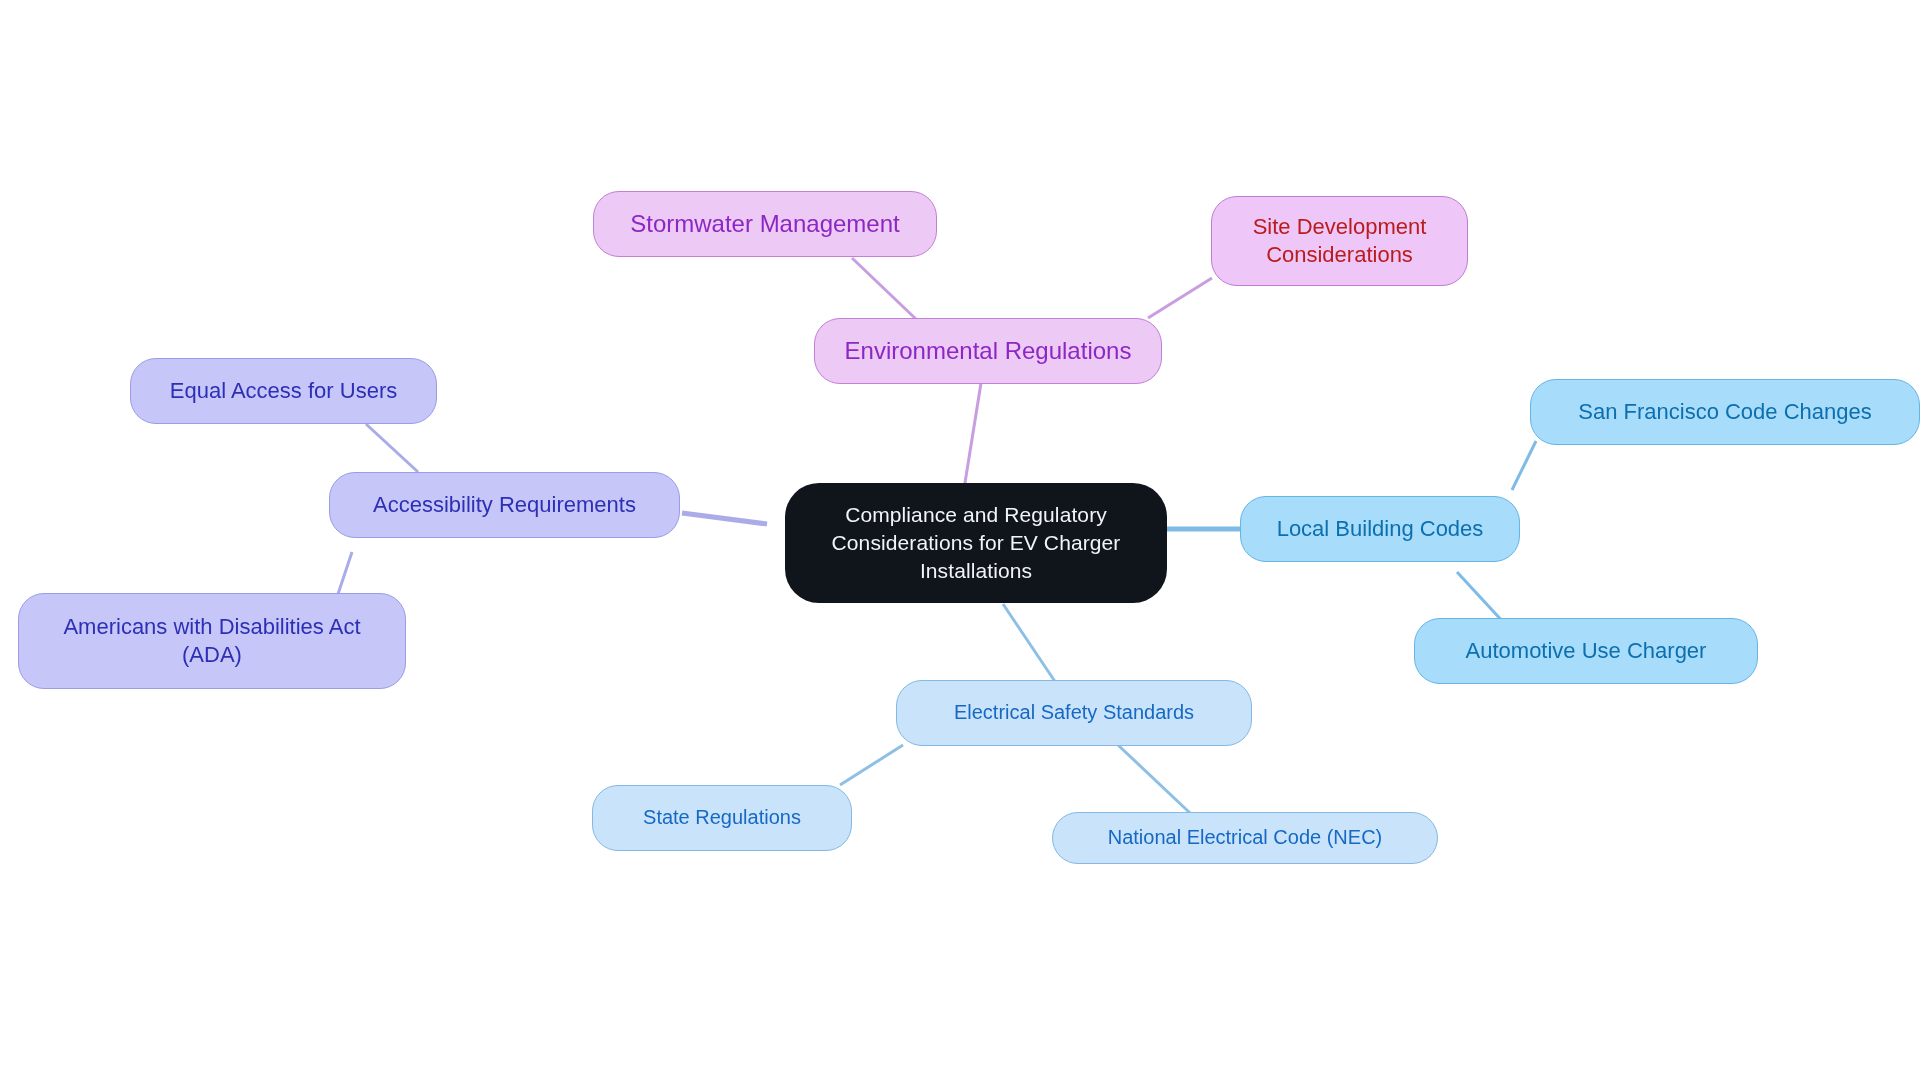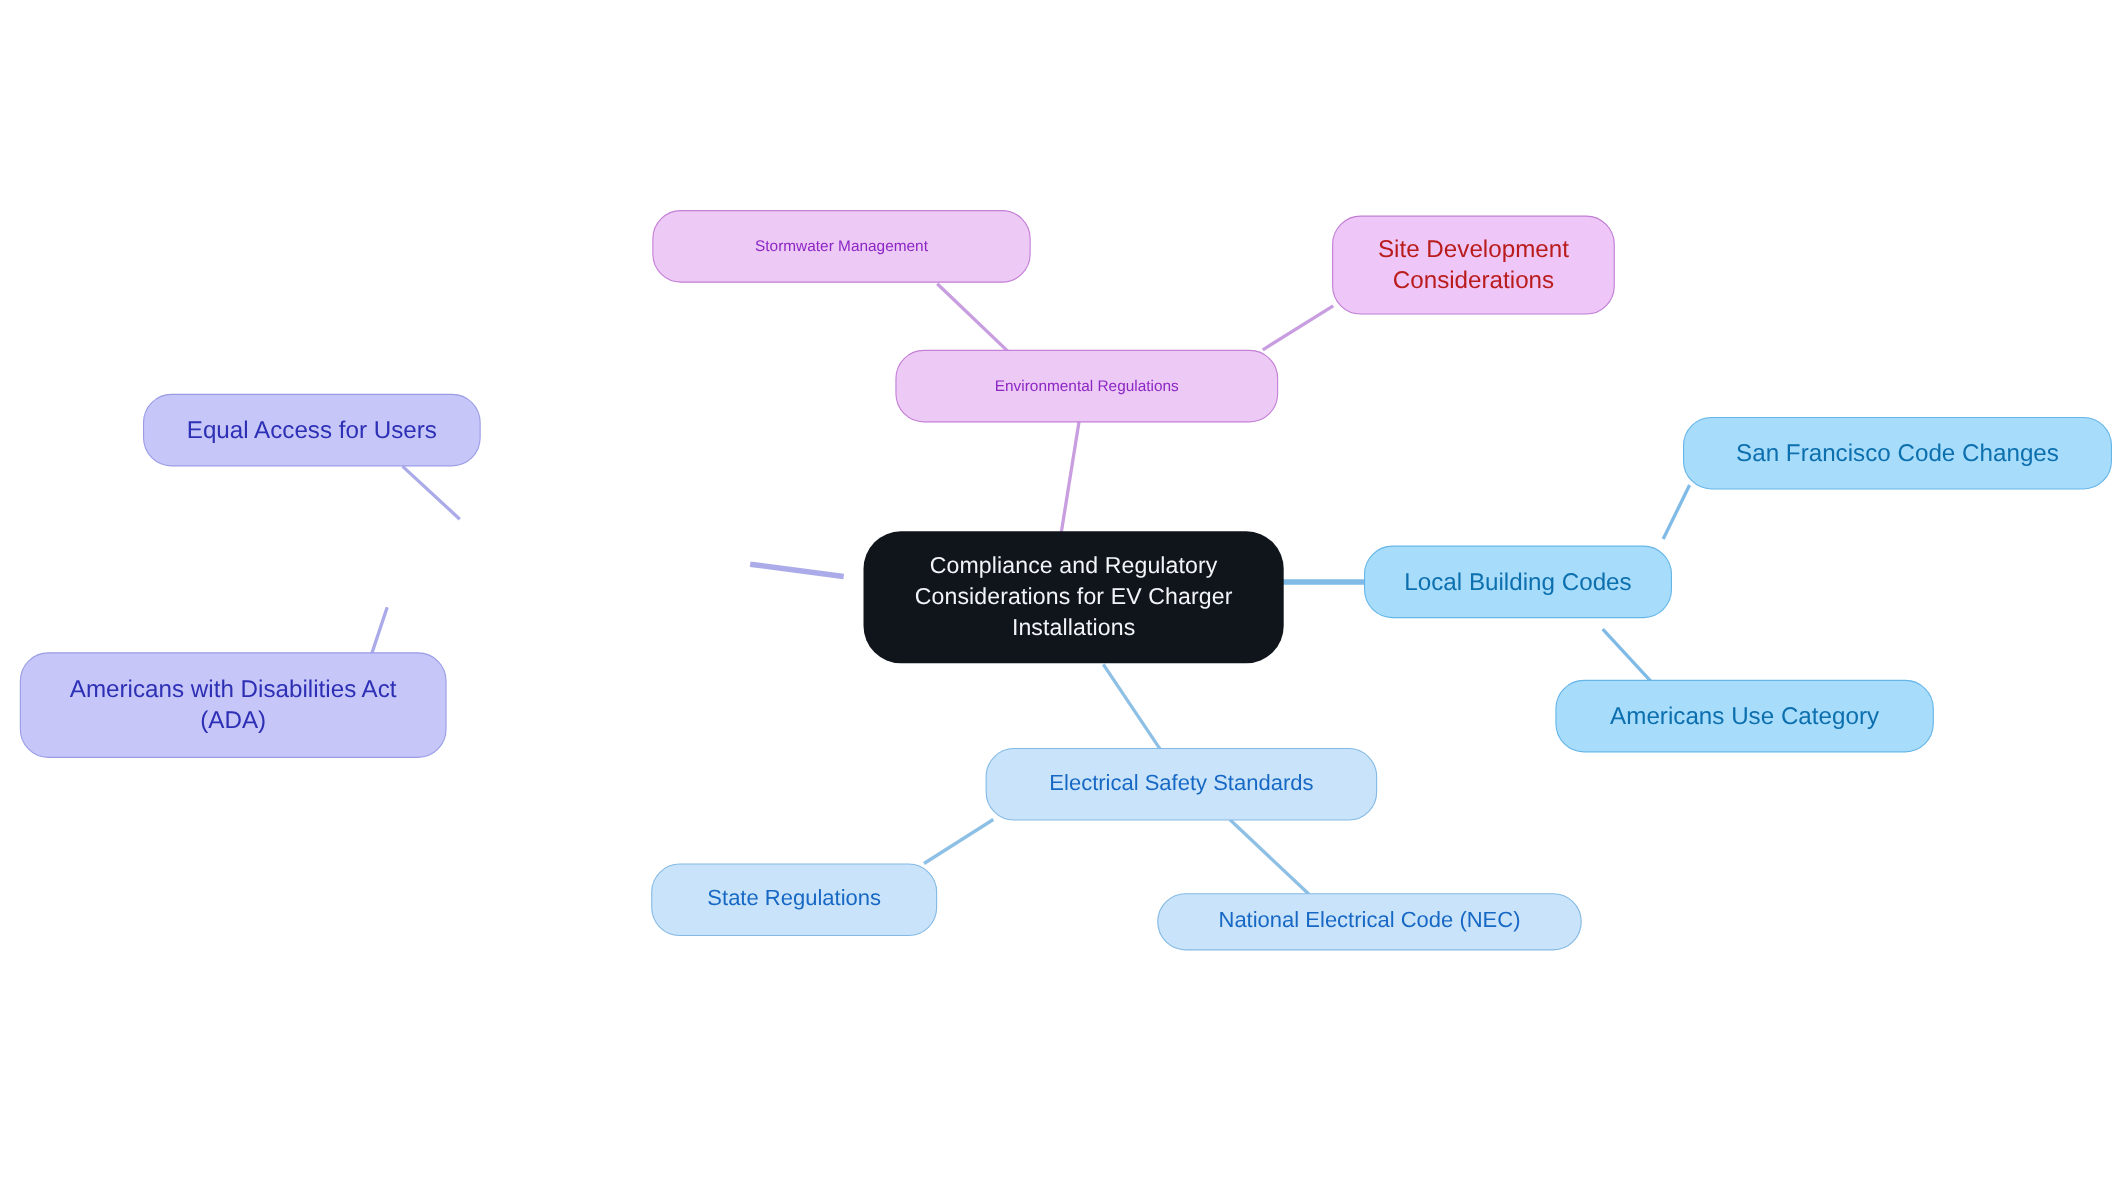--- a/index.html
+++ b/index.html
@@ -49,21 +49,21 @@
     font-size: 21px;
     line-height: 1.33;
     letter-spacing: 0.1px;
     z-index: 3;
     margin-left: 19px;
   }
   .node.purple {
     background: #edc9f5;
     border-color: #c47fd6;
     color: #8c27c4;
-    font-size: 14px;
+    font-size: 24px;
   }
   .node.purple-deep {
     background: #eec6f7;
     border-color: #c07dd4;
     color: #b91c1c;
     font-size: 22px;
   }
   .node.periwinkle {
     background: #c6c7f8;
     border-color: #9a9ce6;
@@ -119,31 +119,32 @@
 Considerations for EV Charger
 Installations</div>
 
   <div class="node purple" style="left:814px; top:318px; width:348px; height:66px;">Environmental Regulations</div>
 
   <div class="node purple" style="left:593px; top:191px; width:344px; height:66px;">Stormwater Management</div>
 
   <div class="node purple-deep" style="left:1211px; top:196px; width:257px; height:90px;">Site Development
 Considerations</div>
 
+  <div class="node periwinkle" style="left:329px; top:472px; width:351px; height:66px;">Accessibility Requirements</div>
 
   <div class="node periwinkle" style="left:130px; top:358px; width:307px; height:66px;">Equal Access for Users</div>
 
   <div class="node periwinkle" style="left:18px; top:593px; width:388px; height:96px;">Americans with Disabilities Act
 (ADA)</div>
 
   <div class="node blue-strong" style="left:1240px; top:496px; width:280px; height:66px;">Local Building Codes</div>
 
   <div class="node blue-strong" style="left:1530px; top:379px; width:390px; height:66px;">San Francisco Code Changes</div>
 
-  <div class="node blue-strong" style="left:1414px; top:618px; width:344px; height:66px;">Americans Use Category</div>
+  <div class="node blue-strong" style="left:1414px; top:618px; width:344px; height:66px;">Automotive Use Charger</div>
 
   <div class="node blue-soft" style="left:896px; top:680px; width:356px; height:66px;">Electrical Safety Standards</div>
 
   <div class="node blue-soft" style="left:592px; top:785px; width:260px; height:66px;">State Regulations</div>
 
   <div class="node blue-soft" style="left:1052px; top:812px; width:386px; height:52px;">National Electrical Code (NEC)</div>
 
 </div>
 
 </body></html>

